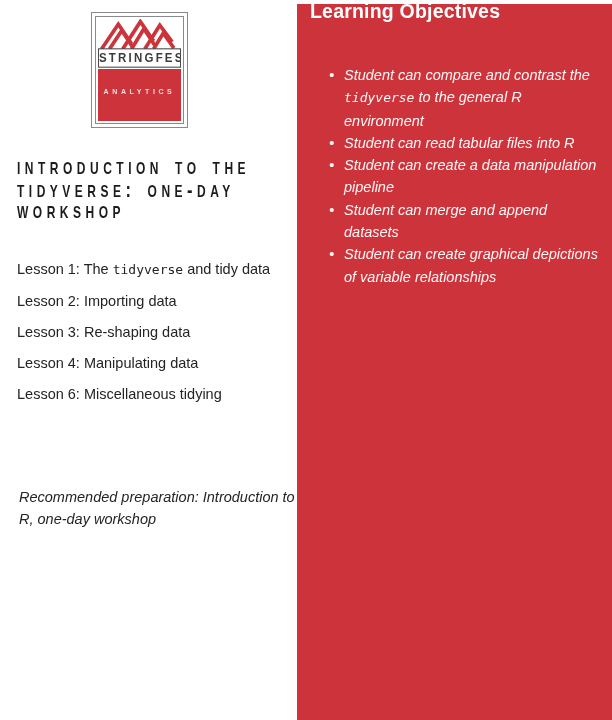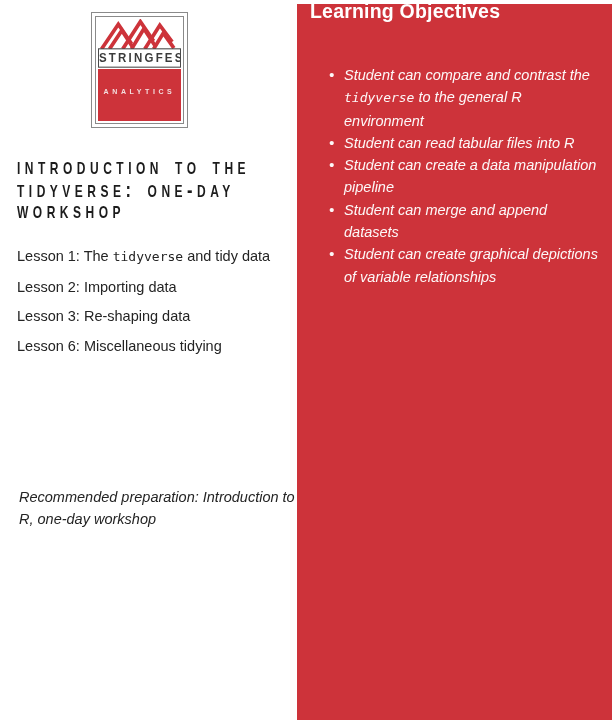--- a/index.html
+++ b/index.html
@@ -99,20 +99,21 @@
     position: absolute;
     left: 17px; top: 247px;
     width: 285px;
   }
   .lesson {
     font-size: 14.5px;
     color: #242424;
     line-height: 18px;
     margin-bottom: 11.5px;
     white-space: nowrap;
+    margin-top: 13px;
   }
   .code {
     font-family: "DejaVu Sans Mono", monospace;
     font-size: 13px;
   }
 
   
   .prep {
     position: absolute;
     left: 19px; top: 486px;
@@ -192,20 +193,21 @@
         <div>Introduction to the</div>
         <div>tidyverse: One-day</div>
         <div>workshop</div>
       </div>
     </div>
 
     <div class="lessons" id="lessons">
         <div class="lesson"><span>Lesson 1: The </span><span class="code">tidyverse</span><span> and tidy data</span></div>
         <div class="lesson"><span>Lesson 2: Importing data</span></div>
         <div class="lesson"><span>Lesson 3: Re-shaping data</span></div>
+        <div class="lesson"><span>Lesson 4: Manipulating data</span></div>
         <div class="lesson"><span>Lesson 6: Miscellaneous tidying</span></div>
       </div>
 
     <p class="prep">Recommended preparation: Introduction to R, one-day workshop</p>
   </div>
 
   <div class="panel">
     <h2 class="panel-heading">Learning Objectives</h2>
     <ul class="objectives" id="objectives">
         <li><span>Student can compare and contrast the </span><span class="code">tidyverse</span><span> to the general R environment</span></li>

